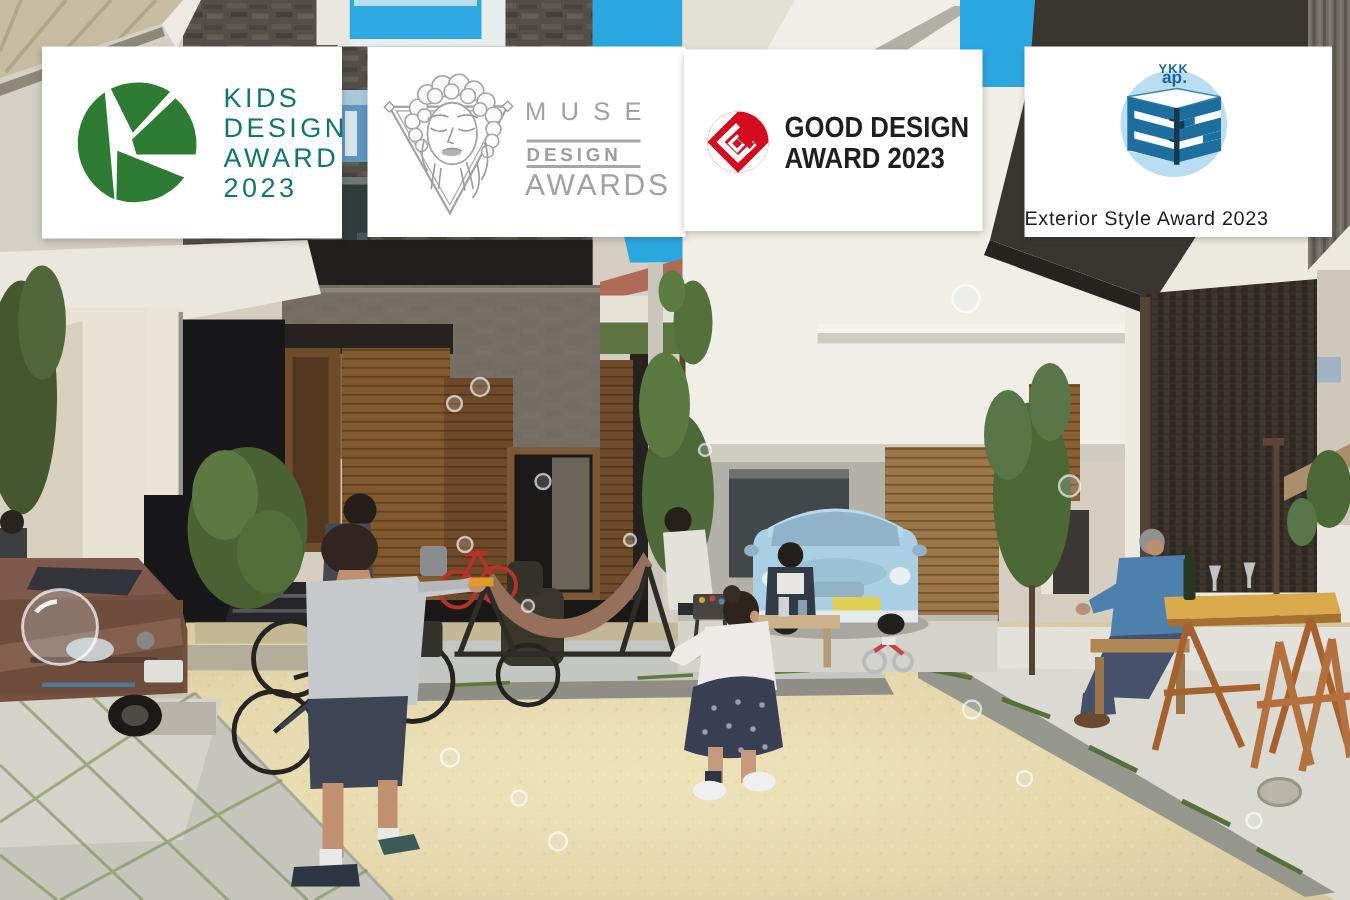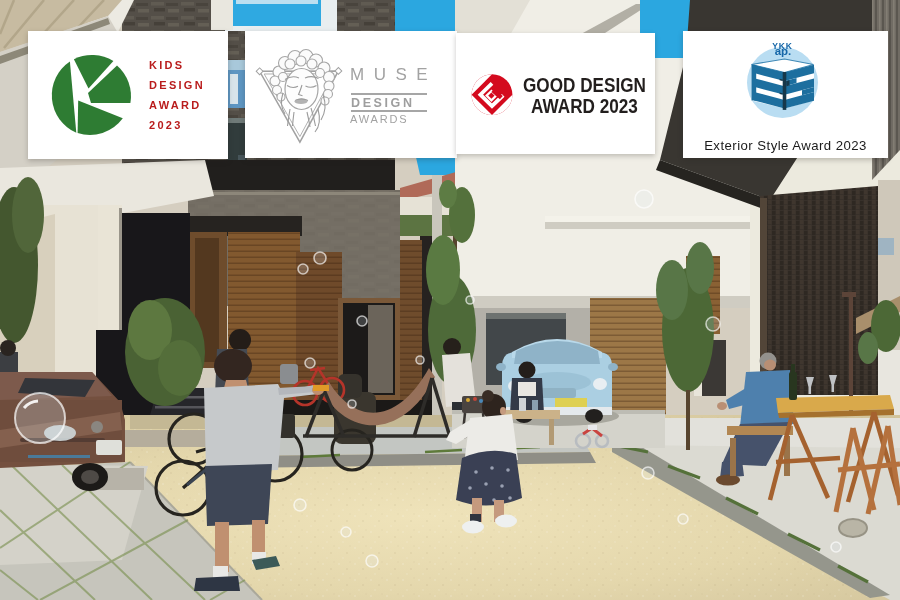--- a/index.html
+++ b/index.html
@@ -595,21 +595,21 @@
 
   <svg width="130" height="128" viewBox="0 0 130 128" style="position:absolute;left:0;top:0;">
     <g fill="#2e7c33">
       <path d="M41.9,30.5 A40.8,40.8 0 0 0 48.3,101.8 Z"></path>
       <path d="M60.5,57.5 L45.9,28.2 A40.8,40.8 0 0 1 85.4,30.1 Z"></path>
       <path d="M60,62 L89,34.5 A40.8,40.8 0 0 1 102.4,72 L63,72 Z"></path>
       <path d="M50.2,69.5 L94.8,87.3 A40.8,40.8 0 0 1 49.6,102 Z"></path>
     </g>
   </svg>
 
-  <div style="position:absolute;left:121px;top:24px;font-size:11px;line-height:20px;font-weight:bold;letter-spacing:2.3px;color:#b91c1c;">KIDS<br>DESIGN<br>AWARD<br>2023</div>
+  <div style="position:absolute;left:121px;top:24px;font-size:18px;line-height:20px;font-weight:normal;letter-spacing:2.3px;color:#0f766e;">KIDS<br>DESIGN<br>AWARD<br>2023</div>
 </div>
 
 <div class="badge" style="left:245px;top:31px;width:212px;height:127px;">
 
   <svg width="110" height="127" viewBox="0 0 110 127" style="position:absolute;left:0;top:0;">
     <polygon points="14.6,40.3 93.4,39.9 54.9,111.2" fill="none" stroke="#a2a2a2" stroke-width="1.5"></polygon>
     <polygon points="19.2,43 88.8,42.7 54.9,105.5" fill="none" stroke="#b2b2b2" stroke-width="1"></polygon>
     <rect x="12.2" y="37.9" width="4.8" height="4.8" fill="#ffffff" stroke="#a2a2a2" stroke-width="1" transform="rotate(45 14.6 40.3)"></rect>
     <rect x="91" y="37.5" width="4.8" height="4.8" fill="#ffffff" stroke="#a2a2a2" stroke-width="1" transform="rotate(45 93.4 39.9)"></rect>
     <g fill="#fbfbfb" stroke="#a6a6a6" stroke-width="1.1">
@@ -649,24 +649,24 @@
       <path d="M73,78 q4,15 -3,23"></path>
     </g>
     <ellipse cx="56" cy="70.5" rx="6.5" ry="2.6" fill="#b2b2b2"></ellipse>
     <path d="M50,69.5 q6.5,-2 13,0 q-6.5,-4.5 -13,0 Z" fill="#9a9a9a"></path>
   </svg>
 
   <div style="position:absolute;left:105px;top:34px;font-size:17px;letter-spacing:9.5px;color:#a2a2a2;">MUSE</div>
   <div style="position:absolute;left:106px;top:62px;width:76px;height:1.6px;background:#a6a6a6;"></div>
   <div style="position:absolute;left:106px;top:64.5px;font-size:12.5px;font-weight:bold;letter-spacing:2.6px;color:#9e9e9e;">DESIGN</div>
   <div style="position:absolute;left:106px;top:79px;width:76px;height:1.6px;background:#a6a6a6;"></div>
-  <div style="position:absolute;left:105px;top:82px;font-size:11px;letter-spacing:1.8px;color:#a2a2a2;">AWARDS</div>
+  <div style="position:absolute;left:105px;top:82px;font-size:20px;letter-spacing:1.8px;color:#a2a2a2;">AWARDS</div>
 </div>
 
-<div class="badge" style="left:456px;top:33px;width:199px;height:121px;text-align:center;">
+<div class="badge" style="left:456px;top:33px;width:199px;height:121px;">
 
   <svg width="70" height="121" viewBox="0 0 70 121" style="position:absolute;left:0;top:0;">
     <circle cx="36" cy="61.7" r="20.4" fill="#d40a1e"></circle>
     <g fill="#ffffff">
       <path d="M36,41.3 L15.6,61.7 A20.4,20.4 0 0 1 36,41.3 Z"></path>
       <path d="M15.6,61.7 L36,82.1 A20.4,20.4 0 0 1 15.6,61.7 Z"></path>
       <path d="M36,82.1 L56.4,61.7 A20.4,20.4 0 0 1 36,82.1 Z"></path>
     </g>
     <path d="M36,50.4 L24.4,61.7 L36,73 L47.2,62.4" fill="none" stroke="#ffffff" stroke-width="3.8"></path>
     <path d="M35.4,58 L30.6,62.6 L35.4,67.4 L40.2,62.6 Z" fill="none" stroke="#ffffff" stroke-width="2.2"></path>
@@ -704,16 +704,16 @@
     </g>
 
     <g fill="#17384a">
       <polygon points="99.7,41 103.3,41 103.3,78.9 99.7,78.9"></polygon>
       <polygon points="96.6,47.8 99.7,48.6 99.7,50.1 96.6,49.3"></polygon>
       <polygon points="96.6,61.5 99.7,62.3 99.7,63.8 96.6,63"></polygon>
       <polygon points="103.3,50.1 106.5,49.2 106.5,54.5 103.3,55.2"></polygon>
     </g>
   </svg>
 
-  <div style="position:absolute;left:0;top:107px;width:205px;text-align:center;font-size:13.2px;letter-spacing:0.45px;color:#1b1b1b;">Exterior Style Award 2023</div>
+  <div style="position:absolute;left:0;top:107px;width:205px;font-size:13.2px;letter-spacing:0.45px;color:#1b1b1b;">Exterior Style Award 2023</div>
 </div>
 
 </div>
 
 </body></html>

